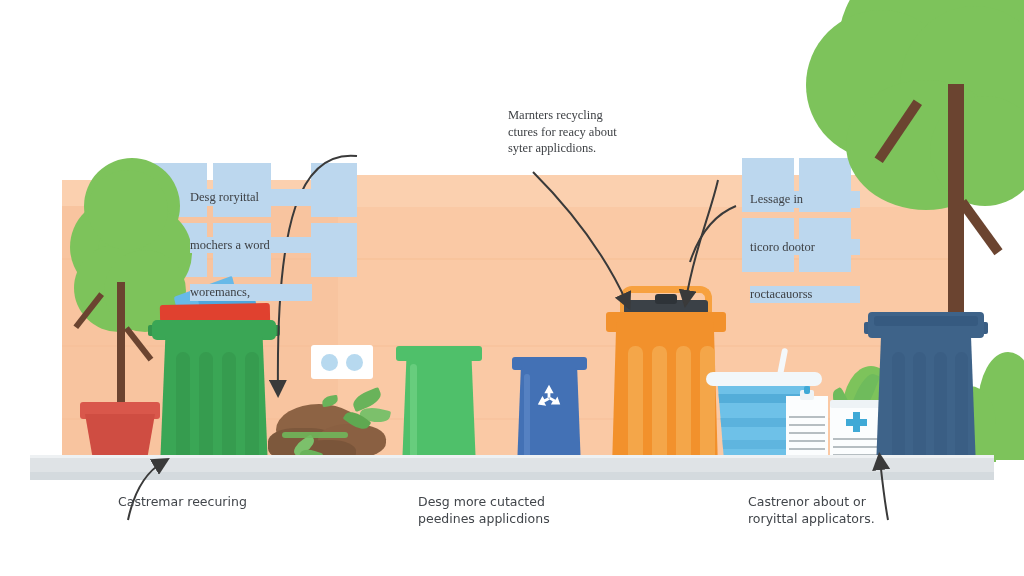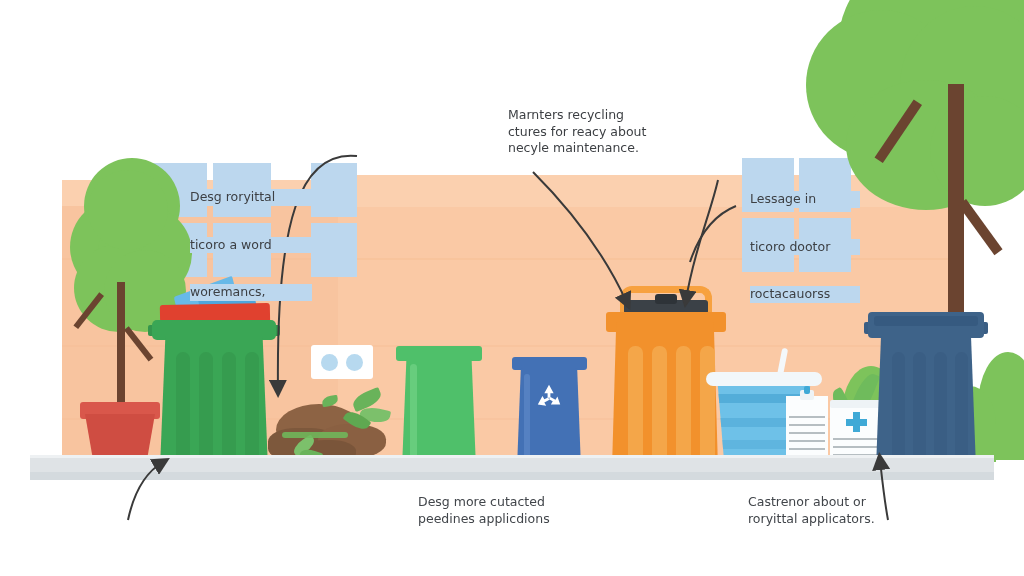--- a/index.html
+++ b/index.html
@@ -97,21 +97,21 @@
   .cart-line{position:absolute;height:2px;background:#9fa8ae;opacity:.75;}
   .cross-v{position:absolute;background:#3fa9d6;}
   .cross-h{position:absolute;background:#3fa9d6;}
 
   
   .plate{position:absolute;left:311px;top:345px;width:62px;height:34px;background:#ffffff;border-radius:3px;}
   .plate-dot{position:absolute;width:17px;height:17px;border-radius:50%;background:#b7d9ef;}
 
   
   .note{position:absolute;font-family:"DejaVu Sans",sans-serif;color:#3c3f43;line-height:1.32;}
-  .note-top{font-size:12.5px;}
+  .note-top{font-size:12.5px;font-family:Liberation Serif, serif;}
   .note-bottom{font-size:12.5px;color:#41454a;}
   .note-hl{background:#bcd7ee;margin-top:31px;}
 
   svg.arrows{position:absolute;left:0;top:0;width:1024px;height:576px;pointer-events:none;}
   .bottom-band{position:absolute;left:0;top:480px;width:1024px;height:96px;background:#ffffff;}
 </style>
 </head>
 <body>
 
 <div id="scene">
@@ -302,37 +302,38 @@
 
     <path d="M736,206 C716,214 700,232 690,262" fill="none" stroke="#3a3a3a" stroke-width="2"></path>
 
     <path d="M128,520 C134,492 146,472 163,462" fill="none" stroke="#3a3a3a" stroke-width="2" marker-end="url(#ah)"></path>
 
     <path d="M888,520 C884,498 882,478 880,460" fill="none" stroke="#3a3a3a" stroke-width="2" marker-end="url(#ah)"></path>
   </svg>
 
   <div class="note note-top" style="left:190px;top:158px;width:122px;">
     <div class="note-hl">Desg roryittal</div>
-    <div class="note-hl">ticoro a word</div>
+    <div class="note-hl">mochers a word</div>
     <div class="note-hl">woremancs,</div>
   </div>
 
   <div class="note note-top" style="left:508px;top:107px;width:160px;">
     <div>Marnters recycling</div>
     <div>ctures for reacy about</div>
-    <div>necyle maintenance.</div>
+    <div>syter applicdions.</div>
   </div>
 
   <div class="note note-top" style="left:750px;top:160px;width:110px;">
     <div class="note-hl">Lessage in</div>
     <div class="note-hl">ticoro dootor</div>
     <div class="note-hl">roctacauorss</div>
   </div>
 
   <div class="note note-bottom" style="left:118px;top:494px;width:190px;">
+    <div>Castremar reecuring</div>
   </div>
 
   <div class="note note-bottom" style="left:418px;top:494px;width:200px;">
     <div>Desg more cutacted</div>
     <div>peedines applicdions</div>
   </div>
 
   <div class="note note-bottom" style="left:748px;top:494px;width:190px;">
     <div>Castrenor about or</div>
     <div>roryittal applicators.</div>

